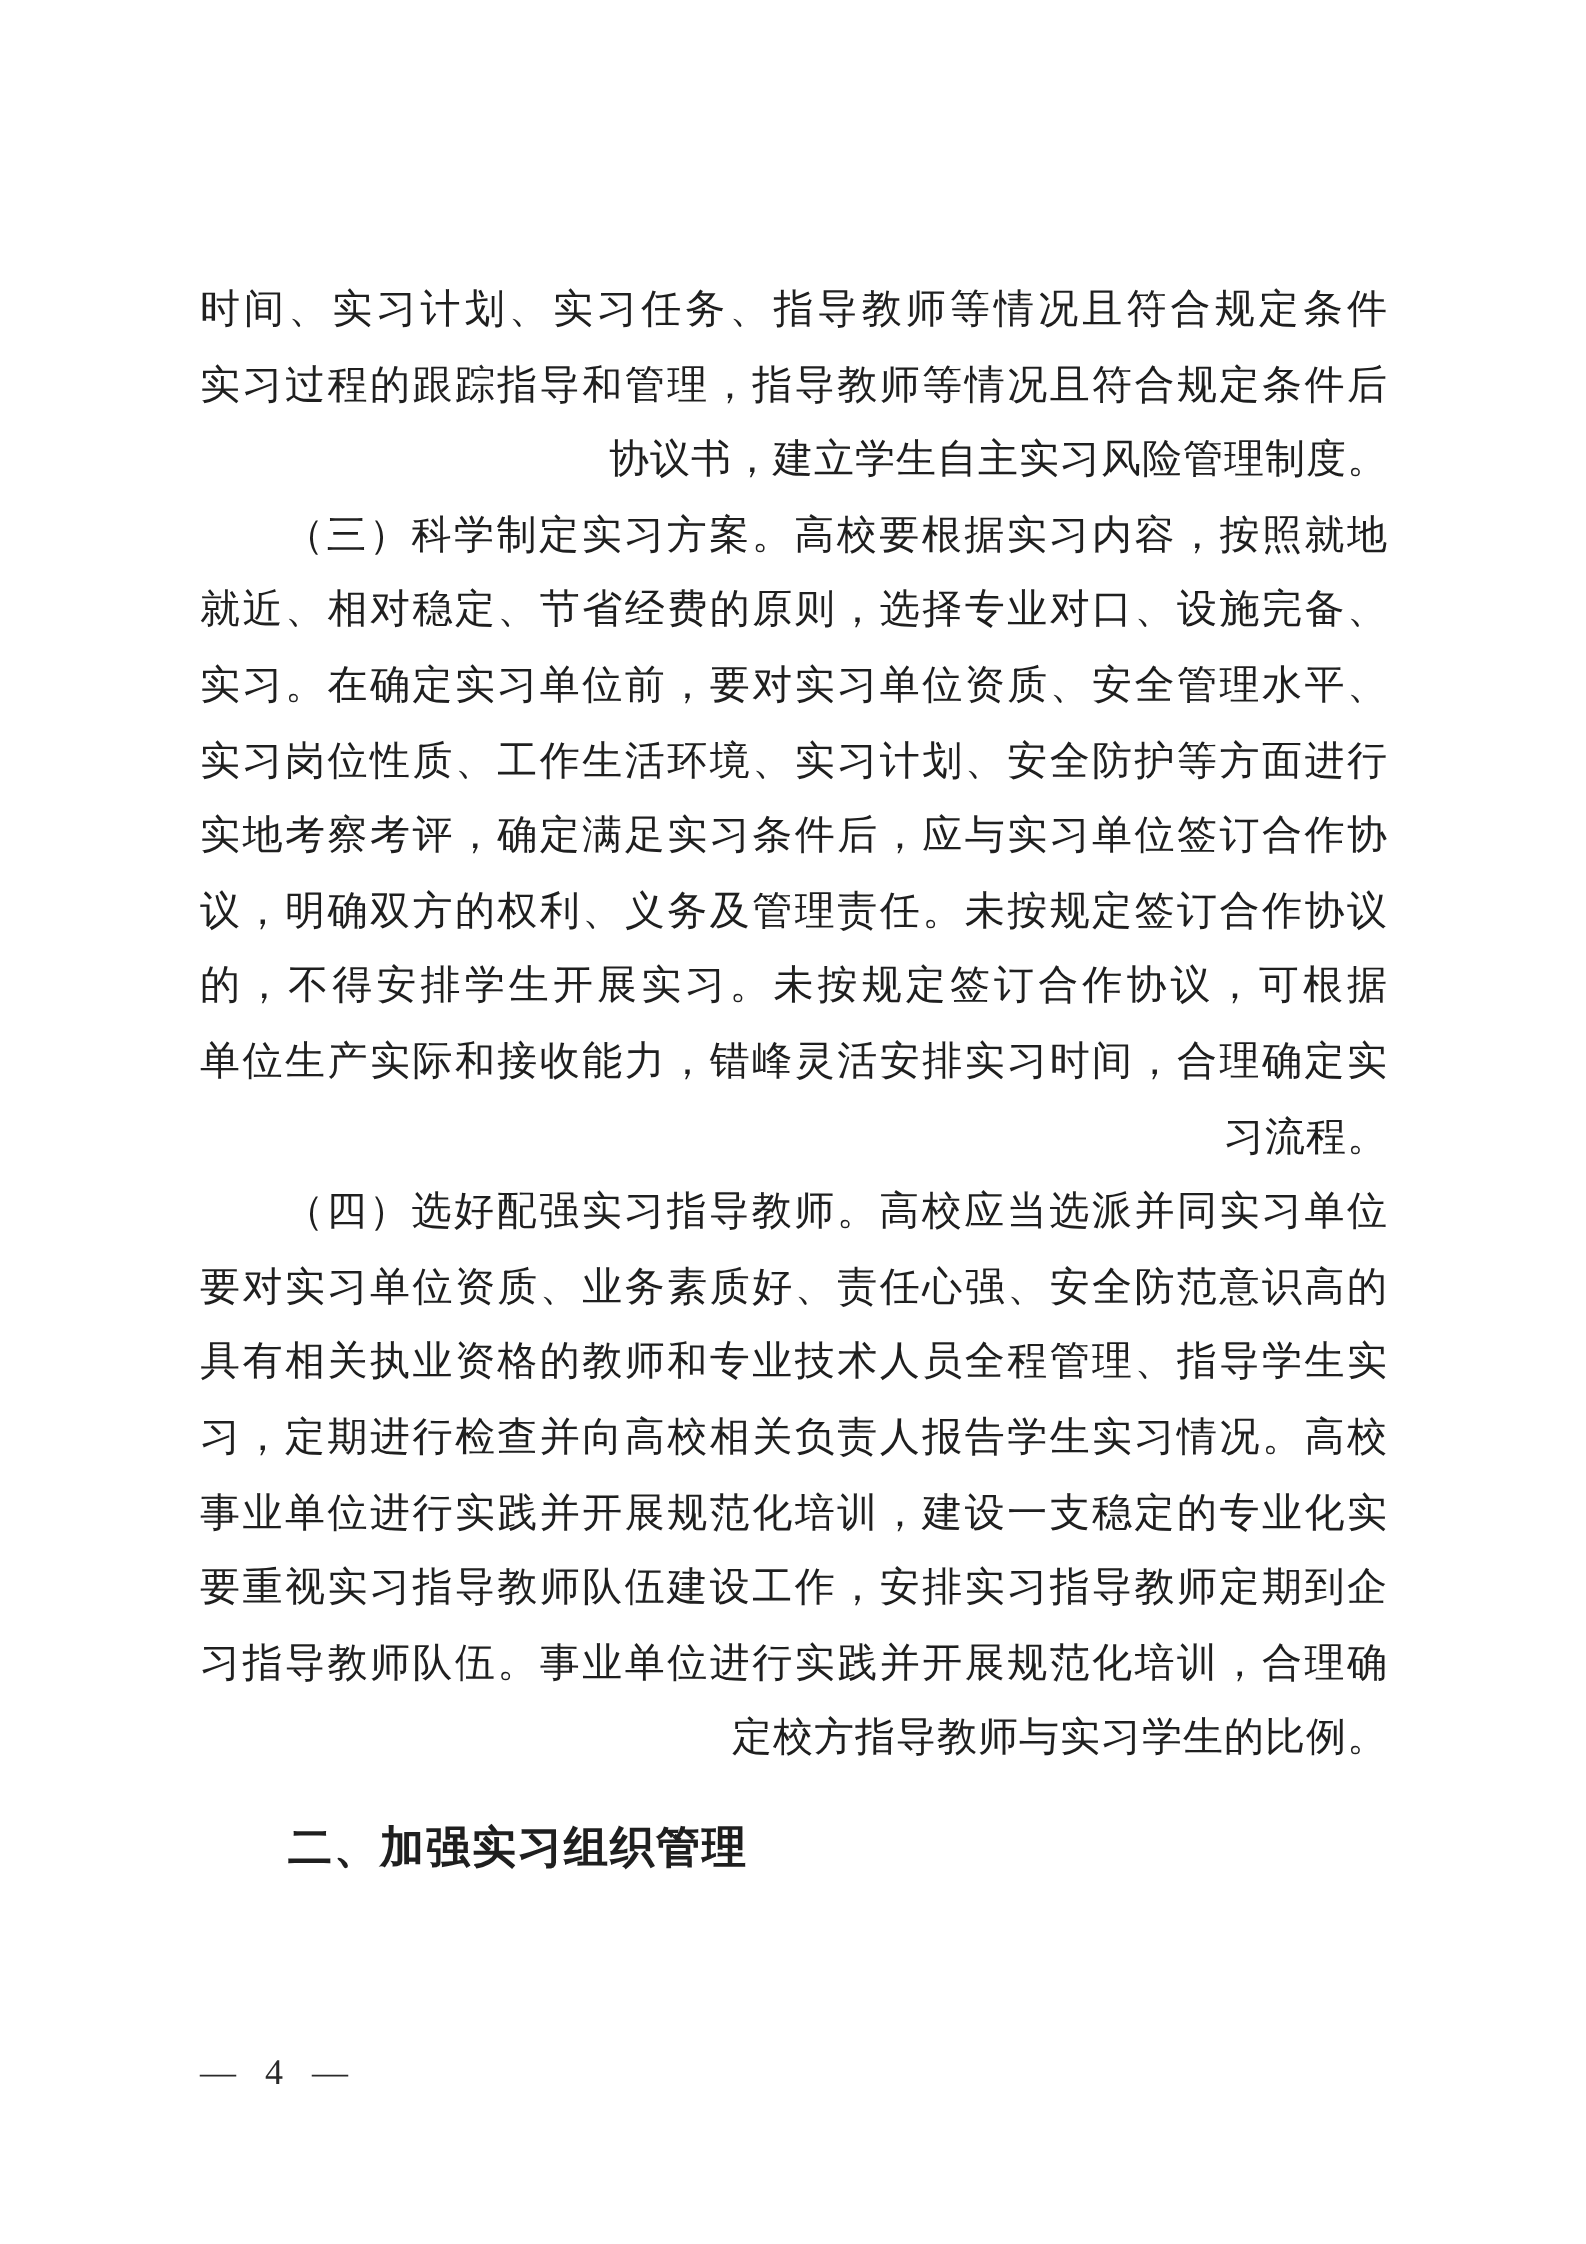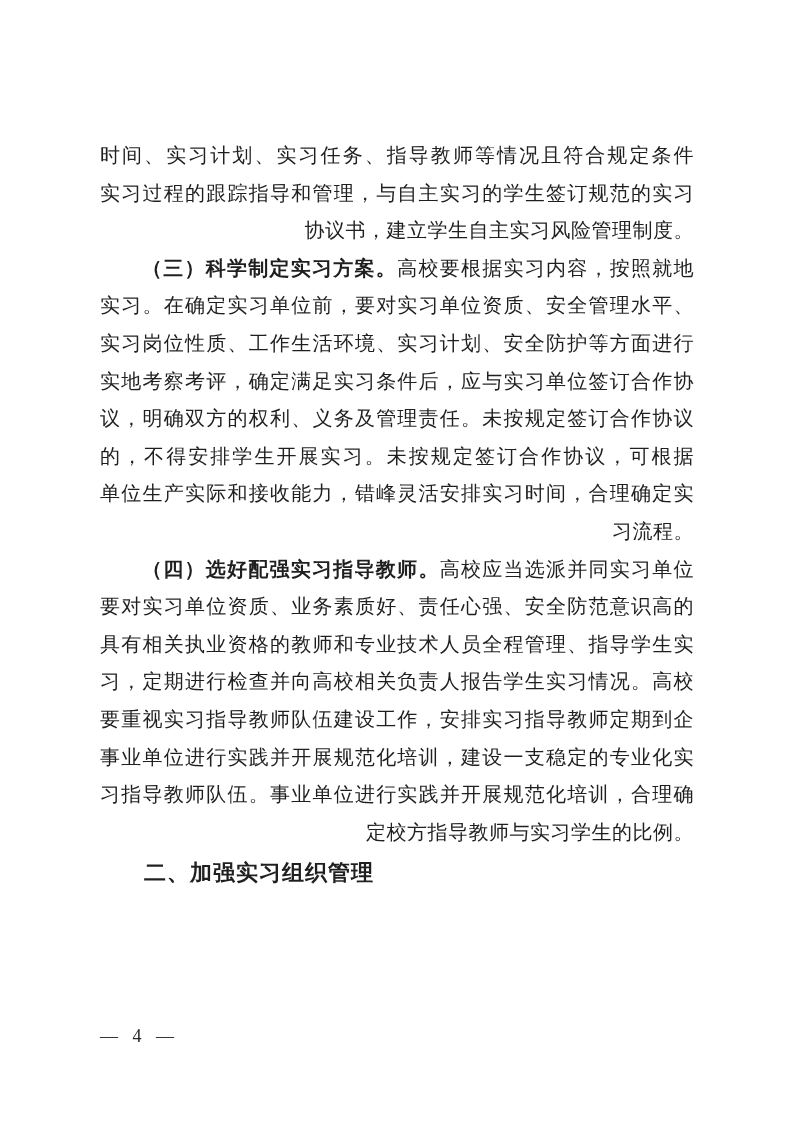--- a/index.html
+++ b/index.html
@@ -32,71 +32,72 @@
     letter-spacing: 0.5px;
   }
   .line.fill {
     text-align: justify;
     text-align-last: justify;
   }
   .line.indent {
     text-indent: 2.1em;
   }
   .line .bold {
-    font-weight: bold;
+    font-weight: normal;
     margin-top: 36px;
   }
   .heading {
     font-family: "Liberation Sans", "DejaVu Sans", sans-serif;
     font-weight: bold;
     font-size: 22px;
     line-height: 37.6px;
     height: 37.6px;
     text-indent: 2em;
     letter-spacing: 1px;
-    margin-top: 3px;
+    margin-top: 16px;
   }
   .footer {
     position: absolute;
     left: 100px;
     top: 1024px;
     font-size: 18px;
     line-height: 24px;
     letter-spacing: 5px;
     color: #2a2a2a;
   }
 </style>
 </head>
 <body>
 
 <div class="page">
   <div class="doc-body">
     <div id="lines-host">
         <div>
           <div class="line fill"><span>时间、实习计划、实习任务、指导教师等情况且符合规定条件后，</span></div>
-          <div class="line fill"><span>实习过程的跟踪指导和管理，与自主实习的学生签订规范的实习</span></div>
+          <div class="line fill"><span>实习过程的跟踪指导和管理，指导教师等情况且符合规定条件后</span></div>
           <div class="line"><span>协议书，建立学生自主实习风险管理制度。</span></div>
         </div>
         <div>
           <div class="line fill indent"><span class="bold">（三）科学制定实习方案。</span><span>高校要根据实习内容，按照就地</span></div>
+          <div class="line fill"><span>就近、相对稳定、节省经费的原则，选择专业对口、设施完备、</span></div>
           <div class="line fill"><span>实习。在确定实习单位前，要对实习单位资质、安全管理水平、</span></div>
           <div class="line fill"><span>实习岗位性质、工作生活环境、实习计划、安全防护等方面进行</span></div>
           <div class="line fill"><span>实地考察考评，确定满足实习条件后，应与实习单位签订合作协</span></div>
           <div class="line fill"><span>议，明确双方的权利、义务及管理责任。未按规定签订合作协议</span></div>
           <div class="line fill"><span>的，不得安排学生开展实习。未按规定签订合作协议，可根据</span></div>
           <div class="line fill"><span>单位生产实际和接收能力，错峰灵活安排实习时间，合理确定实</span></div>
           <div class="line"><span>习流程。</span></div>
         </div>
         <div>
           <div class="line fill indent"><span class="bold">（四）选好配强实习指导教师。</span><span>高校应当选派并同实习单位</span></div>
           <div class="line fill"><span>要对实习单位资质、业务素质好、责任心强、安全防范意识高的</span></div>
           <div class="line fill"><span>具有相关执业资格的教师和专业技术人员全程管理、指导学生实</span></div>
           <div class="line fill"><span>习，定期进行检查并向高校相关负责人报告学生实习情况。高校</span></div>
+          <div class="line fill"><span>事业单位进行实践并开展规范化培训，建设一支稳定的专业化实</span></div>
           <div class="line fill"><span>要重视实习指导教师队伍建设工作，安排实习指导教师定期到企</span></div>
-          <div class="line fill"><span>事业单位进行实践并开展规范化培训，建设一支稳定的专业化实</span></div>
           <div class="line fill"><span>习指导教师队伍。事业单位进行实践并开展规范化培训，合理确</span></div>
           <div class="line"><span>定校方指导教师与实习学生的比例。</span></div>
         </div>
       </div>
     <div class="heading">二、加强实习组织管理</div>
   </div>
   <div class="footer">— 4 —</div>
 </div>
 
 </body></html>

